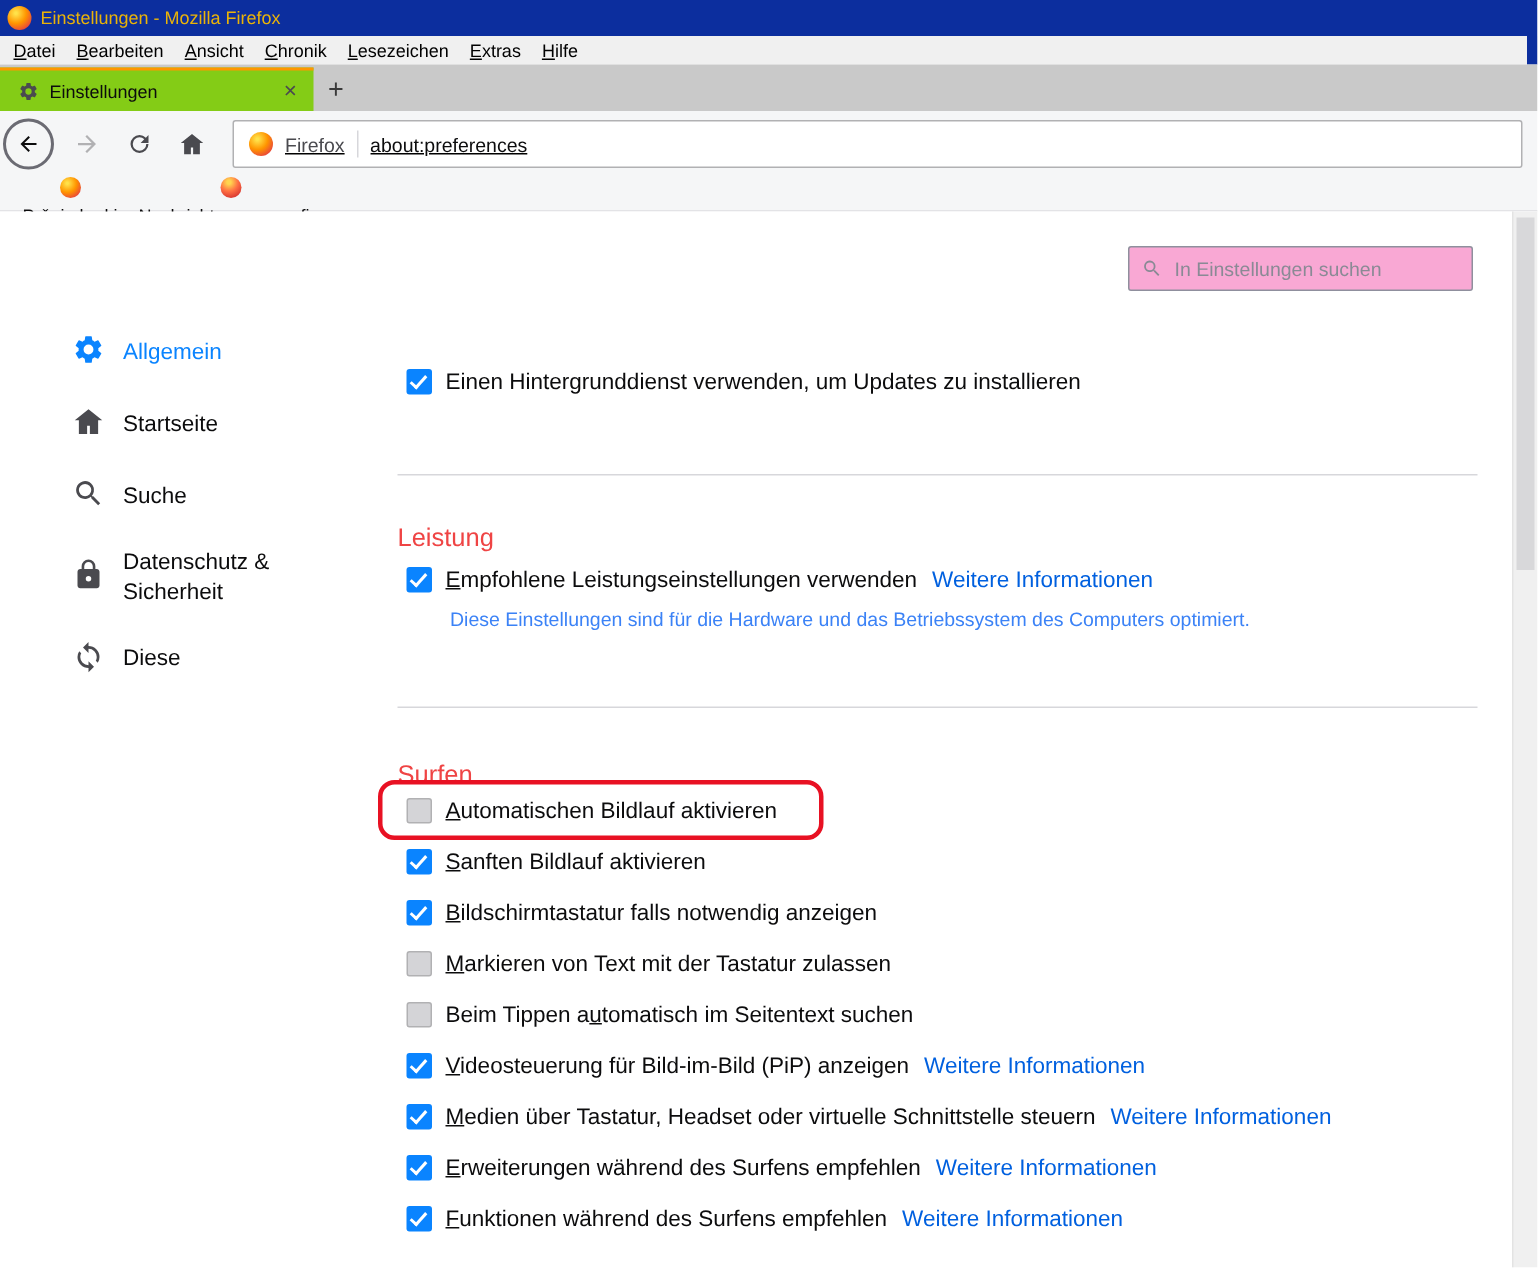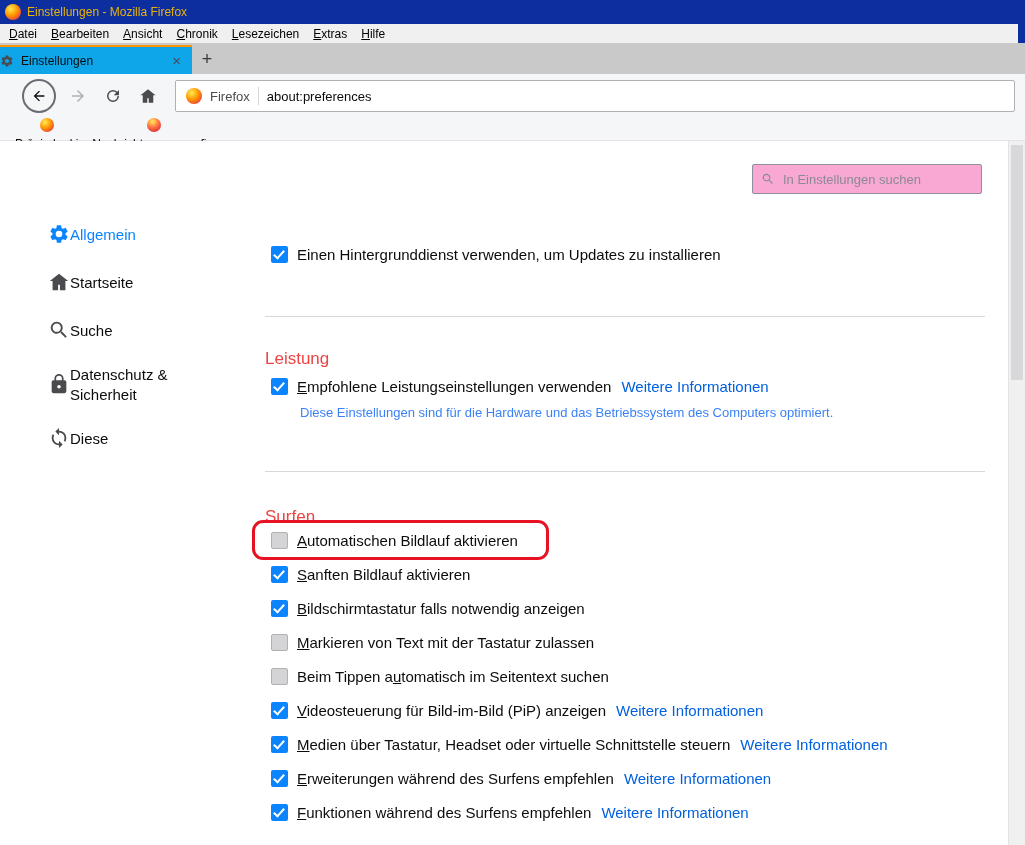--- a/index.html
+++ b/index.html
@@ -15,31 +15,31 @@
     background:radial-gradient(circle at 35% 30%, #ffe24a 5%, #ff9500 45%, #e8443c 80%, #a02030 100%);}
   
   .menubar{position:absolute;top:24px;left:0;width:1025px;height:19px;background:#f0f0f0;
     display:flex;align-items:center;font-size:12px;color:#000;padding-left:2px;box-sizing:border-box;}
   .menu-item{padding:0 7px;height:100%;display:flex;align-items:center;cursor:default;}
   .accel{text-decoration:underline;}
   .menubar-cap{position:absolute;top:24px;right:0;width:7px;height:19px;background:#0c2e9e;}
   
   .tabbar{position:absolute;top:43px;left:0;width:1025px;height:31px;background:#c9c9c9;
     display:flex;align-items:flex-end;}
-  .tab{width:192px;height:29px;background:#0ea5e9;border-top:2px solid #ff9500;box-sizing:border-box;
-    display:flex;align-items:center;padding:0 8px 0 0;font-size:12px;color:#0c0c0d;position:relative;}
+  .tab{width:209px;height:29px;background:#84cc16;border-top:2px solid #ff9500;box-sizing:border-box;
+    display:flex;align-items:center;padding:0 8px 0 12px;font-size:12px;color:#0c0c0d;position:relative;}
   .tab .tab-icon{width:14px;height:14px;flex:none;}
   .tab .tab-icon svg{width:14px;height:14px;fill:#4a4a4f;}
   .tab-title{margin-left:7px;flex:1;white-space:nowrap;overflow:hidden;}
   .tab-close{font-size:15px;color:#4a4a4f;padding:0 3px;line-height:1;cursor:default;}
   .newtab{width:30px;height:29px;display:flex;align-items:center;justify-content:center;
     font-size:18px;color:#3a3a3a;cursor:default;}
   
   .navbar{position:absolute;top:74px;left:0;width:1025px;height:44px;background:#f5f6f7;
-    display:flex;align-items:center;padding:0 10px 0 22px;box-sizing:border-box;}
+    display:flex;align-items:center;padding:0 10px 0 2px;box-sizing:border-box;text-decoration:underline;}
   .nav-btn{width:32px;height:32px;display:flex;align-items:center;justify-content:center;margin-right:3px;flex:none;}
   .nav-btn svg{width:18px;height:18px;}
   .nav-btn.back{width:30px;height:30px;border:2px solid #6b6b73;border-radius:50%;box-sizing:content-box;margin-right:6px;}
   .nav-btn.back svg{width:16px;height:16px;}
   .urlbar{flex:1;height:30px;background:#fff;border:1px solid #b1b1b3;border-radius:2px;
     display:flex;align-items:center;gap:8px;margin-left:8px;padding:0 10px;font-size:13px;min-width:0;}
   .fx-badge{width:16px;height:16px;border-radius:50%;flex:none;
     background:radial-gradient(circle at 35% 30%, #ffe24a 5%, #ff9500 45%, #e8443c 80%, #a02030 100%);}
   .urlbar-site{color:#4a4a4f;}
   .urlbar-sep{width:1px;height:18px;background:#d7d7db;flex:none;}
@@ -54,21 +54,21 @@
   .bm-ball.flame{background:radial-gradient(circle at 40% 25%, #ffd54f 10%, #ff7043 45%, #d32f2f 85%);}
   
   .content{position:absolute;top:141px;left:0;width:1025px;height:704px;background:#fff;}
   .searchbox{position:absolute;left:752px;top:23px;width:230px;height:30px;}
   .searchbox input{width:100%;height:100%;box-sizing:border-box;border:1px solid #8f8f9d;border-radius:2px;
     padding:0 8px 0 30px;font-size:13px;font-family:inherit;color:#3a3a3a;background:#f9a8d4;}
   .searchbox input::placeholder{color:#8a8a95;opacity:1;}
   .searchbox .search-glyph{position:absolute;left:9px;top:8px;width:14px;height:14px;fill:#8a8a95;}
   
   .sidebar{position:absolute;left:48px;top:80px;width:205px;}
-  .side-item{display:flex;align-items:center;gap:0;min-height:28px;margin-bottom:20px;
+  .side-item{display:flex;align-items:center;gap:12px;min-height:28px;margin-bottom:20px;
     font-size:15px;color:#0c0c0d;cursor:default;}
   .side-item svg{width:22px;height:22px;fill:#4a4a4f;flex:none;}
   .side-item.active{color:#0a84ff;}
   .side-item.active svg{fill:#0a84ff;}
   .side-label{line-height:1.35;max-width:135px;}
   
   .main{position:absolute;left:265px;top:0;width:720px;height:704px;}
   .sep{position:absolute;left:0;width:720px;height:1px;background:#d7d7db;}
   .sep.s1{top:175px;} .sep.s2{top:330px;}
   .section-heading{position:absolute;left:0;font-size:17px;color:#ef4444;font-weight:400;}

